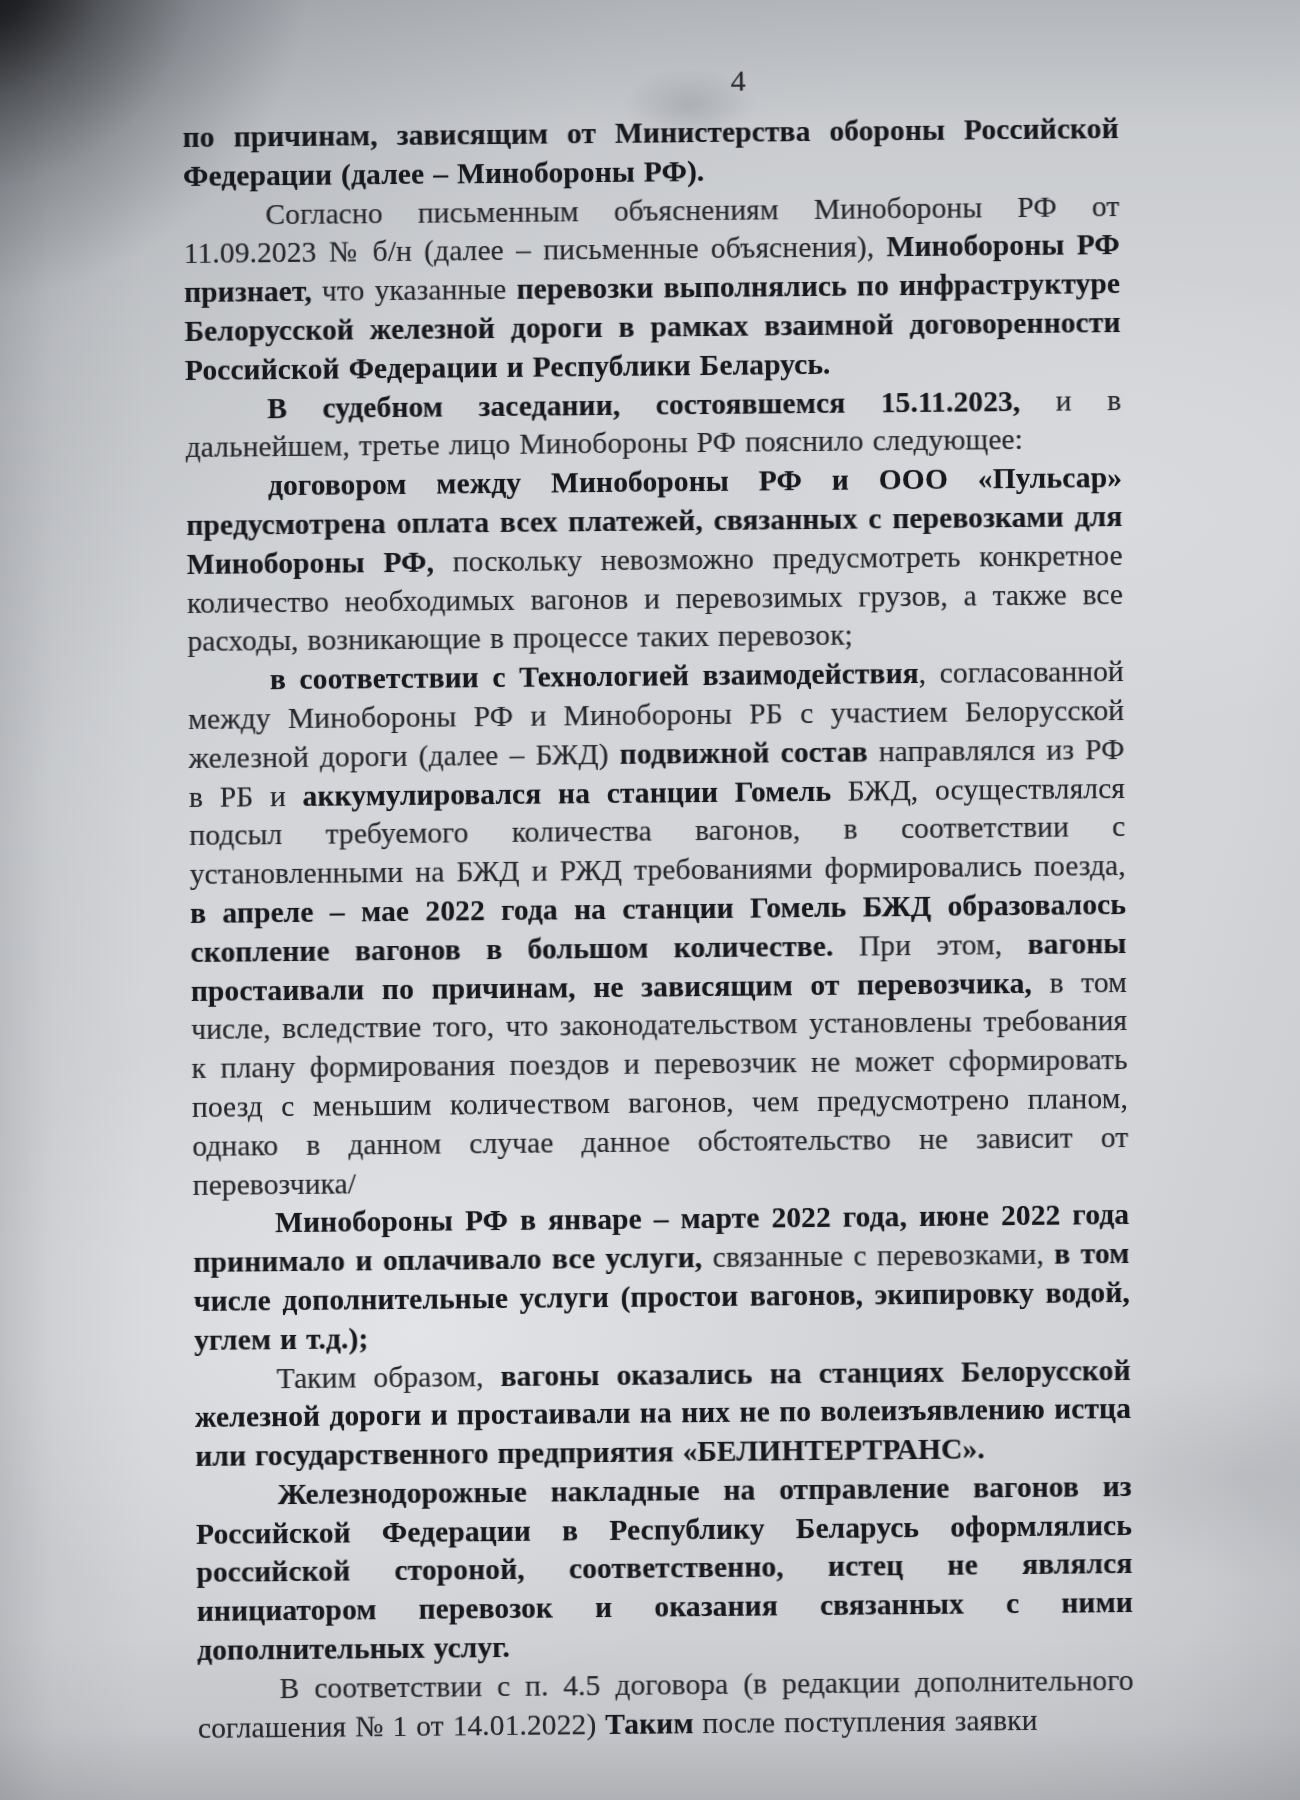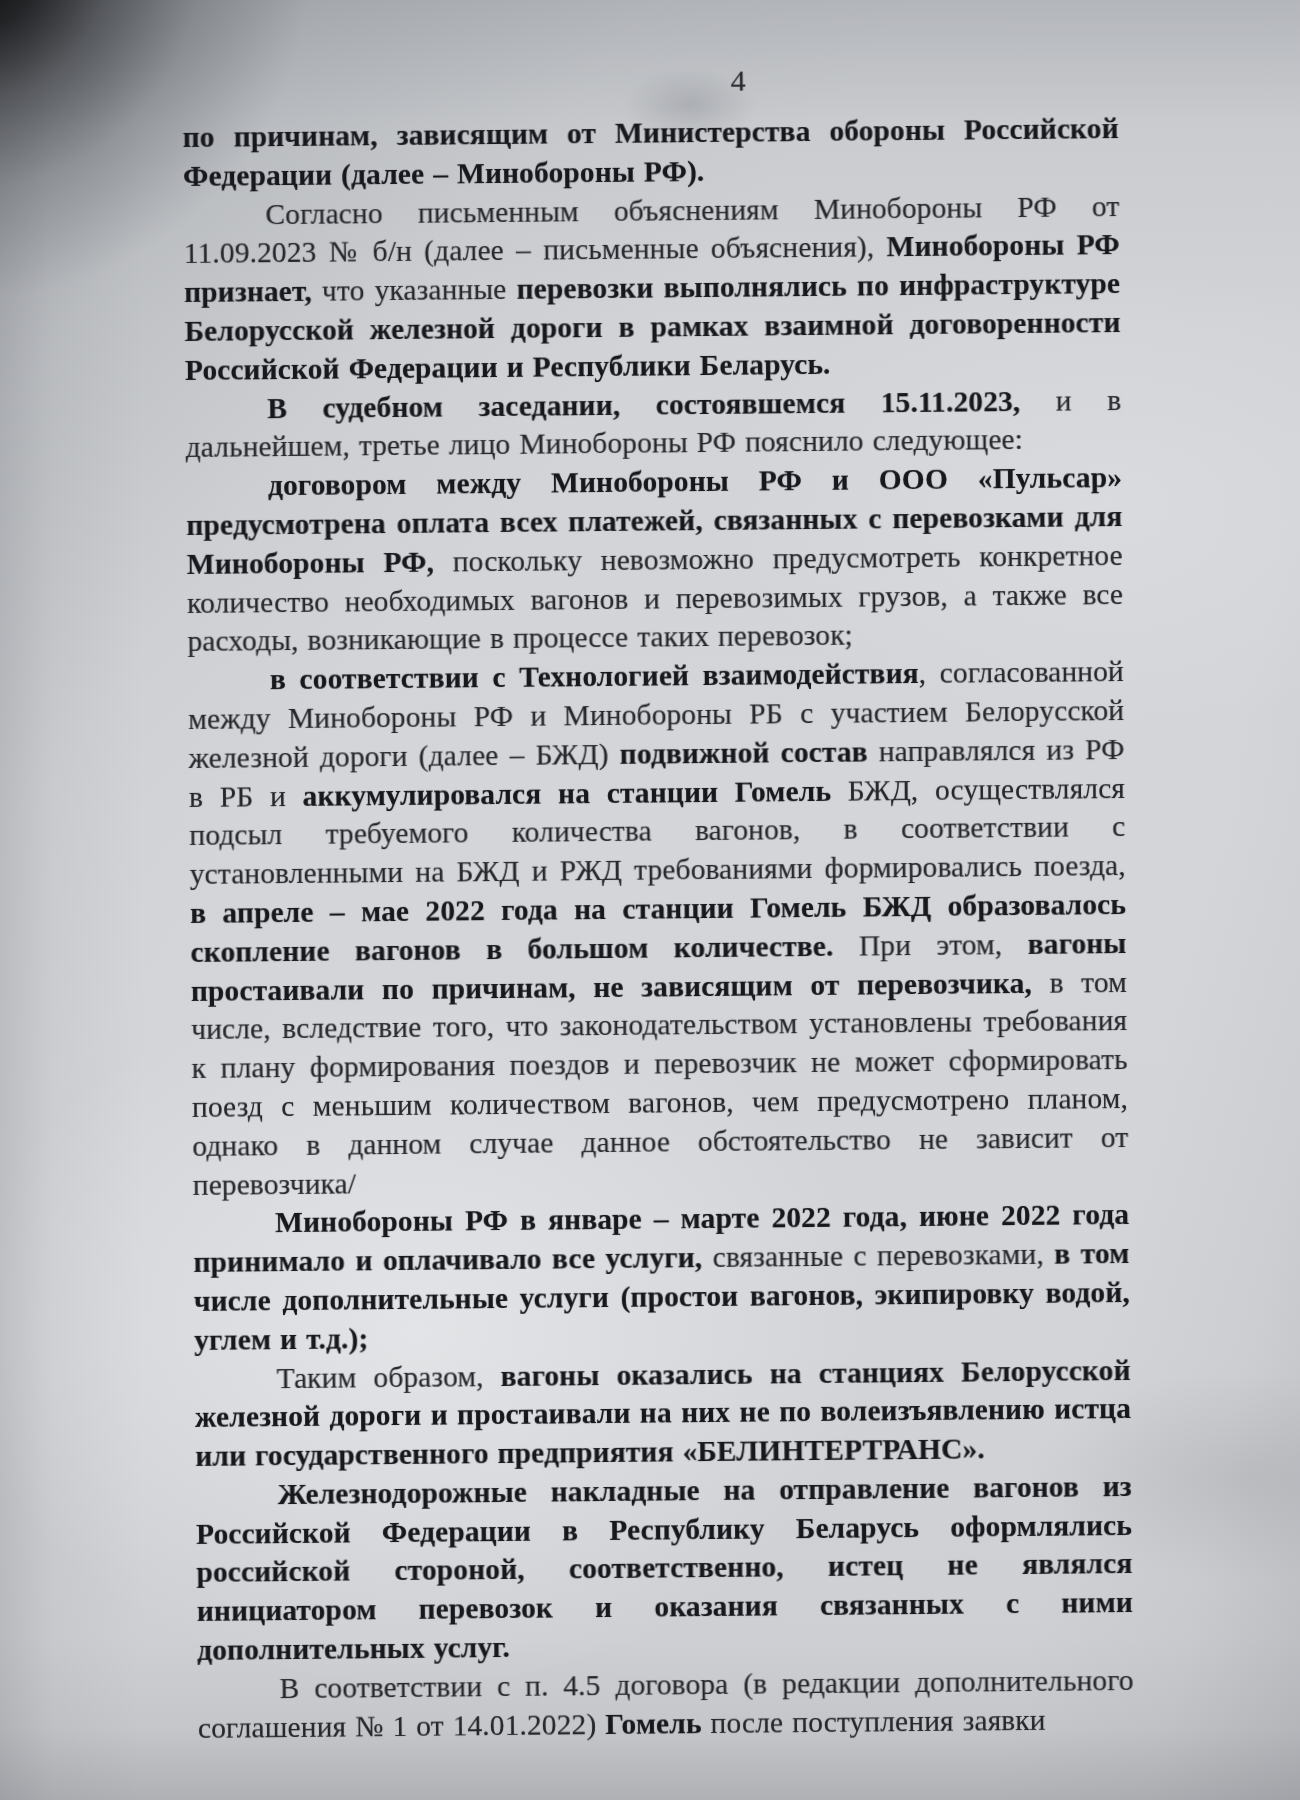--- a/index.html
+++ b/index.html
@@ -72,16 +72,16 @@
     <div class="pagenum">4</div>
     <div class="doc-body" id="doc-body">
         <p class="para"><b>по причинам, зависящим от Министерства обороны Российской Федерации (далее – Минобороны РФ).</b></p>
         <p class="para indent"><span>Согласно письменным объяснениям Минобороны РФ от 11.09.2023 № б/н (далее – письменные объяснения), </span><b>Минобороны РФ признает, </b><span>что указанные </span><b>перевозки выполнялись по инфраструктуре Белорусской железной дороги в рамках взаимной договоренности Российской Федерации и Республики Беларусь.</b></p>
         <p class="para indent"><b>В судебном заседании, состоявшемся 15.11.2023, </b><span>и в дальнейшем, третье лицо Минобороны РФ пояснило следующее:</span></p>
         <p class="para indent"><b>договором между Минобороны РФ и ООО «Пульсар» предусмотрена оплата всех платежей, связанных с перевозками для Минобороны РФ, </b><span>поскольку невозможно предусмотреть конкретное количество необходимых вагонов и перевозимых грузов, а также все расходы, возникающие в процессе таких перевозок;</span></p>
         <p class="para indent"><b>в соответствии с Технологией взаимодействия</b><span>, согласованной между Минобороны РФ и Минобороны РБ с участием Белорусской железной дороги (далее – БЖД) </span><b>подвижной состав </b><span>направлялся из РФ в РБ и </span><b>аккумулировался на станции Гомель </b><span>БЖД, осуществлялся подсыл требуемого количества вагонов, в соответствии с установленными на БЖД и РЖД требованиями формировались поезда, </span><b>в апреле – мае 2022 года на станции Гомель БЖД образовалось скопление вагонов в большом количестве. </b><span>При этом, </span><b>вагоны простаивали по причинам, не зависящим от перевозчика, </b><span>в том числе, вследствие того, что законодательством установлены требования к плану формирования поездов и перевозчик не может сформировать поезд с меньшим количеством вагонов, чем предусмотрено планом, однако в данном случае данное обстоятельство не зависит от перевозчика/</span></p>
         <p class="para indent"><b>Минобороны РФ в январе – марте 2022 года, июне 2022 года принимало и оплачивало все услуги, </b><span>связанные с перевозками, </span><b>в том числе дополнительные услуги (простои вагонов, экипировку водой, углем и т.д.);</b></p>
         <p class="para indent"><span>Таким образом, </span><b>вагоны оказались на станциях Белорусской железной дороги и простаивали на них не по волеизъявлению истца или государственного предприятия «БЕЛИНТЕРТРАНС».</b></p>
         <p class="para indent"><b>Железнодорожные накладные на отправление вагонов из Российской Федерации в Республику Беларусь оформлялись российской стороной, соответственно, истец не являлся инициатором перевозок и оказания связанных с ними дополнительных услуг.</b></p>
-        <p class="para indent"><span>В соответствии с п. 4.5 договора (в редакции дополнительного соглашения № 1 от 14.01.2022) </span><b>Гомель </b><span>после поступления заявки</span></p>
+        <p class="para indent"><span>В соответствии с п. 4.5 договора (в редакции дополнительного соглашения № 1 от 14.01.2022) </span><b>Таким </b><span>после поступления заявки</span></p>
       </div>
   </div>
 </div>
 
 </body></html>

